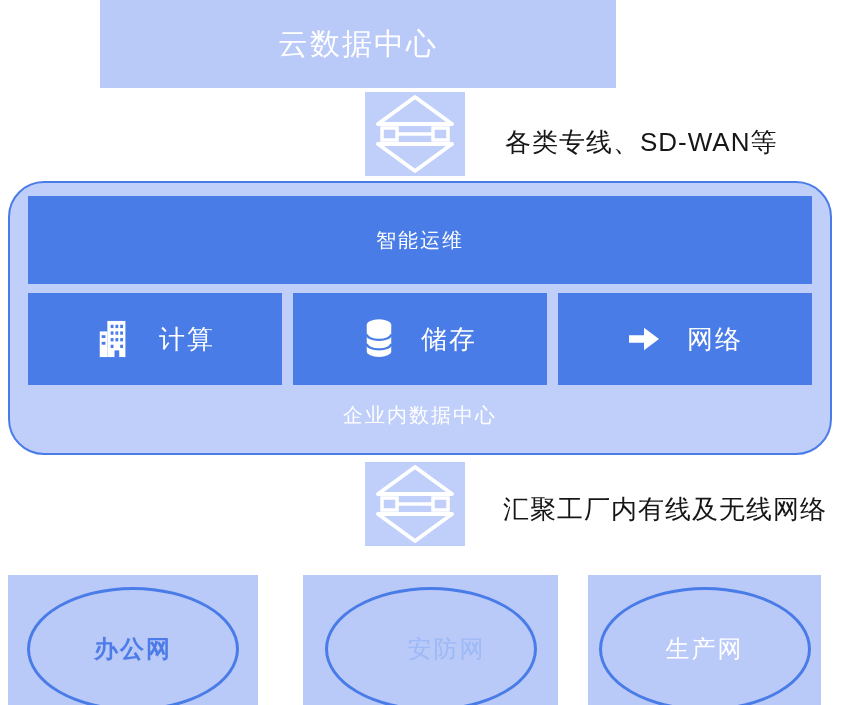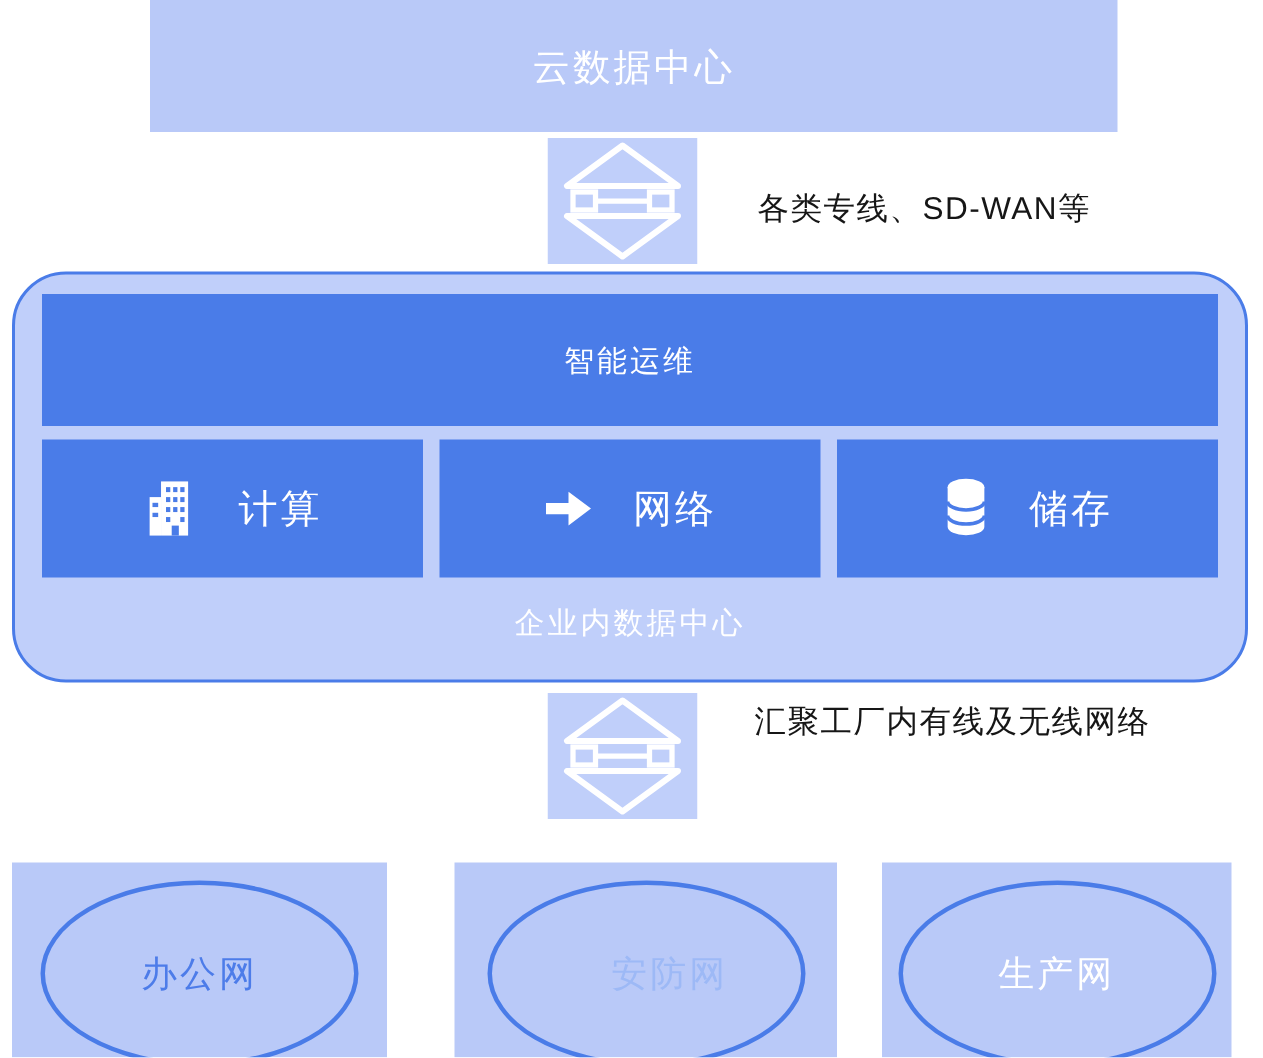--- a/index.html
+++ b/index.html
@@ -2,35 +2,35 @@
 <html style="--light-blue: #b9c9f8; --panel-blue: #c0cffa; --box-blue: #4a7ce8; --text-dark: #161616;"><head>
 <meta charset="utf-8">
 <style>
   html,body{margin:0;padding:0;background:#ffffff;}
   .canvas{
     position:relative;width:842px;height:705px;overflow:hidden;
     font-family:"Liberation Sans","DejaVu Sans",sans-serif;background:#ffffff;
   }
   
   .cloud{
-    position:absolute;left:100px;top:0;width:645px;height:88px;
-    background:var(--light-blue);color:#ffffff;font-size:25px;
+    position:absolute;left:100px;top:0;width:516px;height:88px;
+    background:var(--light-blue);color:#ffffff;font-size:30px;
     display:flex;align-items:center;justify-content:center;letter-spacing:2px;
   }
   
   .connector{position:absolute;width:100px;height:84px;}
   .connector-top{left:365px;top:92px;}
   .connector-bottom{left:365px;top:462px;}
   
   .link-label{
-    position:absolute;font-size:21px;color:var(--text-dark);
+    position:absolute;font-size:26px;color:var(--text-dark);
     white-space:nowrap;letter-spacing:1px;
   }
   .label-top{left:505px;top:125px;}
-  .label-bottom{left:503px;top:467px;}
+  .label-bottom{left:503px;top:492px;}
   
   .panel{
     position:absolute;left:8px;top:181px;width:824px;height:274px;box-sizing:border-box;
     background:var(--panel-blue);border:2px solid var(--box-blue);border-radius:36px;
   }
   .panel-header{
     position:absolute;left:18px;right:18px;top:13px;height:88px;
     background:var(--box-blue);color:#ffffff;font-size:20px;letter-spacing:2px;
     display:flex;align-items:center;justify-content:center;
   }
@@ -111,37 +111,37 @@
                 <rect x="7" y="24" width="4" height="3"></rect>
               <rect x="20.5" y="33" width="5" height="7"></rect>
             </g>
           </svg>
         </span>
         <span>计算</span>
       </div>
 
       <div class="module">
         <span class="icon">
-          <svg viewBox="0 0 36 32" width="34" height="30">
-            <path d="M2 12 h16 V4 l16 12 -16 12 v-8 H2 z" fill="#ffffff"></path>
-          </svg>
-        </span>
-        <span>网络</span>
-      </div>
-
-      <div class="module">
-        <span class="icon">
           <svg viewBox="0 0 34 44" width="32" height="42">
             <path d="M4 7 v28 a13 6 0 0 0 26 0 V7" fill="#ffffff"></path>
             <ellipse cx="17" cy="7" rx="13" ry="6" fill="#ffffff"></ellipse>
             <path d="M4 17 a13 6 0 0 0 26 0" fill="none" stroke="#4a7ce8" stroke-width="2.5"></path>
             <path d="M4 27 a13 6 0 0 0 26 0" fill="none" stroke="#4a7ce8" stroke-width="2.5"></path>
           </svg>
         </span>
         <span>储存</span>
+      </div>
+
+      <div class="module">
+        <span class="icon">
+          <svg viewBox="0 0 36 32" width="34" height="30">
+            <path d="M2 12 h16 V4 l16 12 -16 12 v-8 H2 z" fill="#ffffff"></path>
+          </svg>
+        </span>
+        <span>网络</span>
       </div>
 
     </div>
 
     <div class="panel-caption">企业内数据中心</div>
   </div>
 
   <div class="connector connector-bottom">
     <svg viewBox="0 0 100 84" width="100" height="84">
       <rect width="100" height="84" style="fill:var(--panel-blue)"></rect>
@@ -149,21 +149,21 @@
       <polygon points="50,79 13,52 87,52" fill="none" stroke="#ffffff" stroke-width="4" stroke-linejoin="round"></polygon>
       <rect x="17" y="36" width="15" height="12" fill="none" stroke="#ffffff" stroke-width="3.5"></rect>
       <rect x="68" y="36" width="15" height="12" fill="none" stroke="#ffffff" stroke-width="3.5"></rect>
       <line x1="32" y1="42" x2="68" y2="42" stroke="#ffffff" stroke-width="3.5"></line>
     </svg>
   </div>
   <div class="link-label label-bottom">汇聚工厂内有线及无线网络</div>
 
   <div class="network network-1">
     <div class="ellipse">
-      <span style="color: rgb(77, 124, 233);">办公网</span>
+      <span style="color: rgb(77, 124, 233); font-weight: bold;">办公网</span>
     </div>
   </div>
 
   <div class="network network-2">
     <div class="ellipse">
       <span style="color: rgb(157, 185, 246); margin-left: 32px;">安防网</span>
     </div>
   </div>
 
   <div class="network network-3">

